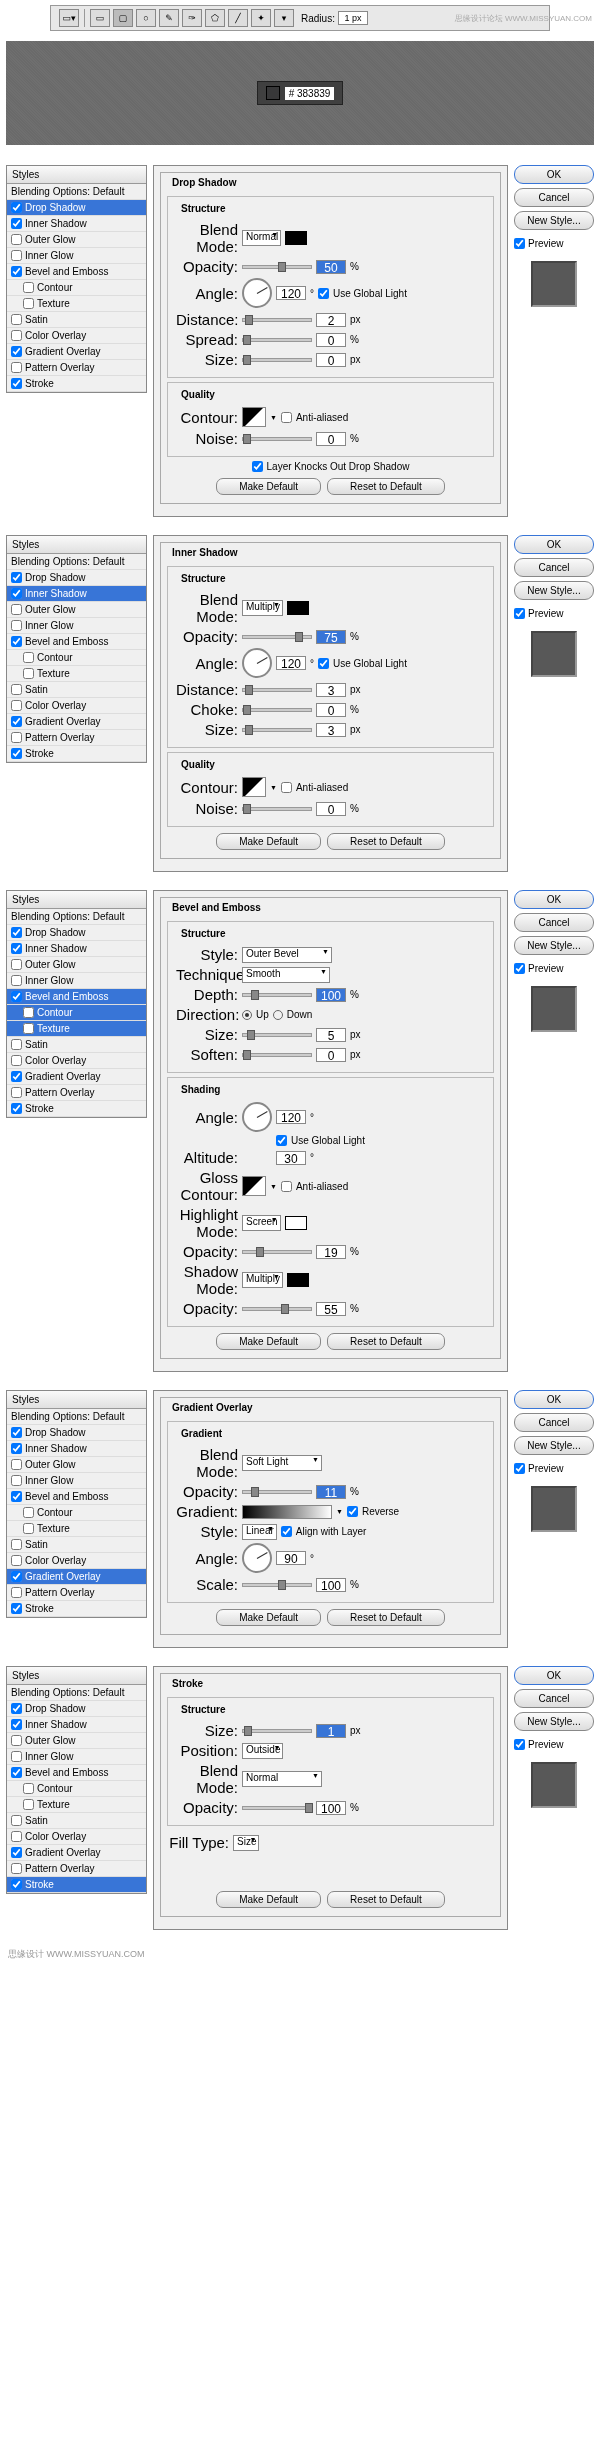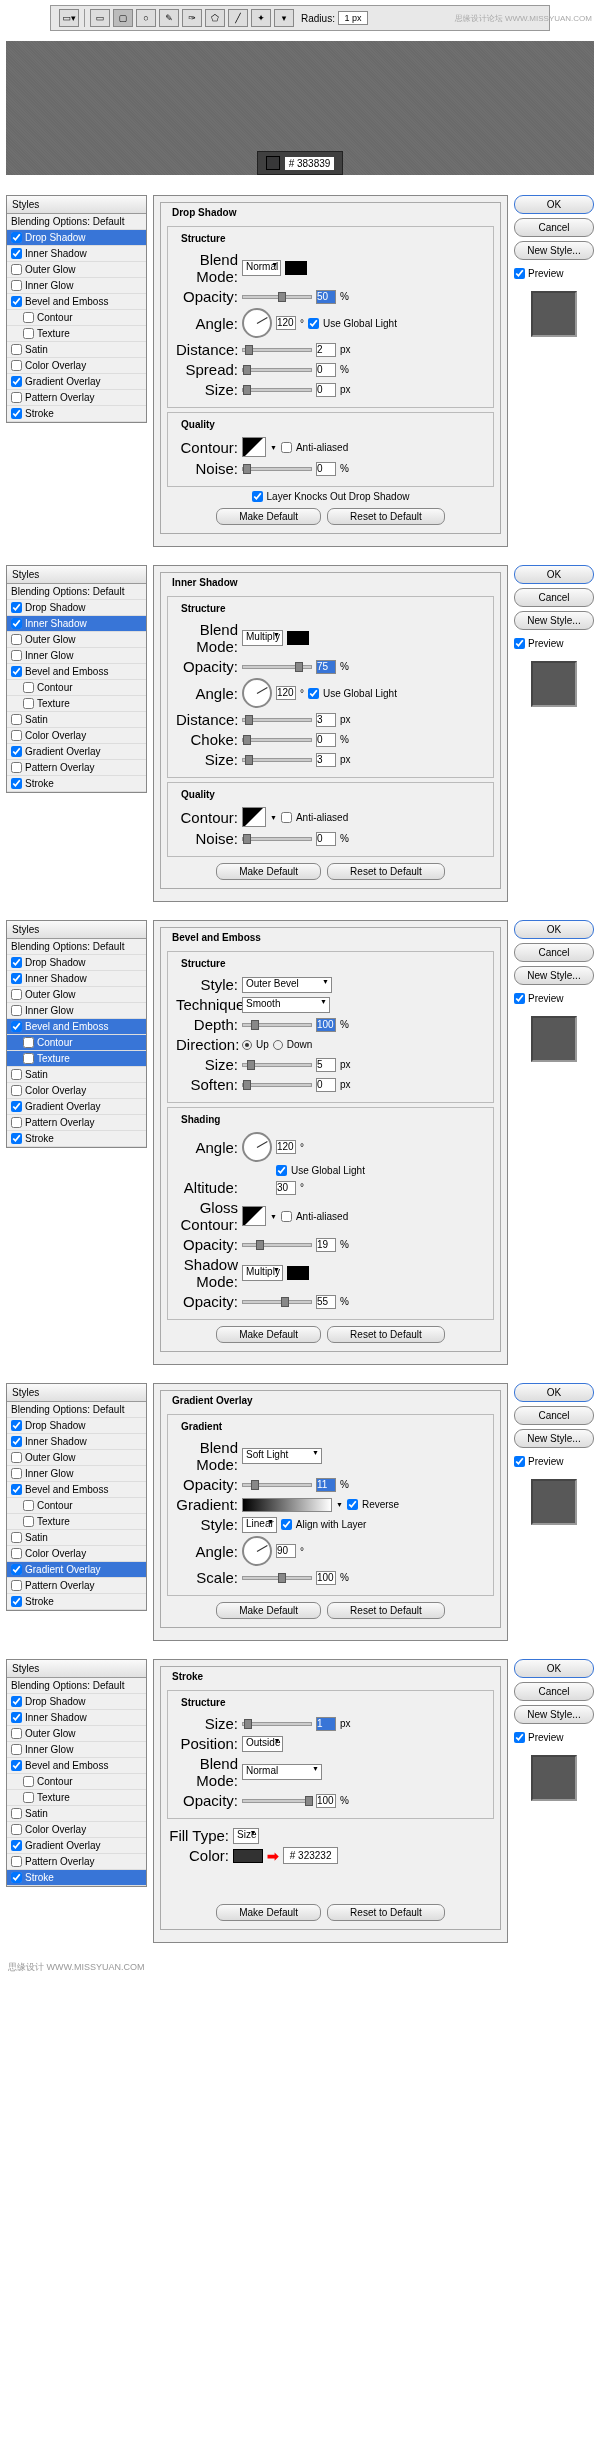--- a/index.html
+++ b/index.html
@@ -3,21 +3,21 @@
 <meta charset="utf-8">
 <style>
 *{box-sizing:border-box;margin:0;padding:0;font-family:Tahoma,Arial,sans-serif;font-size:10px}
 body{background:#fff;width:600px}
 .toolbar{background:#e8e8e8;border:1px solid #999;height:26px;display:flex;align-items:center;gap:3px;padding:0 8px;margin:5px 50px}
 .tool-btn{width:20px;height:18px;border:1px solid #888;background:#ddd;display:inline-flex;align-items:center;justify-content:center;font-size:9px}
 .tool-sep{width:1px;height:18px;background:#999;margin:0 2px}
 .radius-label{font-size:10px;margin-left:4px}
 .radius-input{width:30px;height:14px;border:1px solid #888;font-size:9px;text-align:center}
 .watermark{position:absolute;right:8px;font-size:8px;color:#aaa}
-.texture-area{background:#6b6b6b;background-image:repeating-linear-gradient(45deg,#6a6a6a 0 1px,#6f6f6f 1px 2px);height:134px;margin:10px 6px 20px;position:relative;display:flex;align-items:flex-end;justify-content:center}
+.texture-area{background:#6b6b6b;background-image:repeating-linear-gradient(45deg,#6a6a6a 0 1px,#6f6f6f 1px 2px);height:104px;margin:10px 6px 20px;position:relative;display:flex;align-items:center;justify-content:center}
 .hex-badge{background:#404040;border:1px solid #222;padding:4px 8px;display:flex;align-items:center;gap:5px}
 .hex-swatch{width:14px;height:14px;background:#383839;border:1px solid #000}
 .hex-text{background:#fff;padding:1px 4px;font-size:10px}
 .dialog{display:flex;gap:6px;margin:8px 6px 18px;align-items:flex-start}
 .styles-panel{width:141px;border:1px solid #888;background:#f0f0f0}
 .styles-header{background:linear-gradient(#fafafa,#e0e0e0);border-bottom:1px solid #999;padding:3px 5px;font-size:10px}
 .style-item{padding:2px 4px;font-size:10px;display:flex;align-items:center;gap:3px;border-bottom:1px solid #ddd}
 .style-item.sel{background:#3875d7;color:#fff}
 .style-item.sub{padding-left:16px}
 .style-item input{width:11px;height:11px}
@@ -26,21 +26,21 @@
 .fieldset>.legend{font-size:10px;font-weight:bold;margin:-10px 0 4px 2px;background:#f0f0f0;display:inline-block;padding:0 3px}
 .sub-fieldset{border:1px solid #bbb;margin:4px 0;padding:6px 8px}
 .sub-legend{font-size:10px;font-weight:bold;margin:-12px 0 4px 2px;background:#f0f0f0;display:inline-block;padding:0 3px}
 .row{display:flex;align-items:center;gap:4px;margin:3px 0;font-size:10px}
 .row-label{width:62px;text-align:right;font-size:15px}
 .select{border:1px solid #888;background:#fff;height:16px;font-size:10px;padding:0 2px 0 3px;position:relative}
 .select::after{content:"▼";position:absolute;right:2px;font-size:7px}
 .swatch{width:22px;height:14px;border:1px solid #000}
 .slider{height:4px;background:#ccc;border:1px solid #999;width:70px;position:relative}
 .slider-thumb{width:8px;height:10px;background:#888;border:1px solid #555;position:absolute;top:-4px}
-.num-input{width:20px;height:14px;border:1px solid #888;background:#fff;text-align:left;font-size:10px}
+.num-input{width:30px;height:14px;border:1px solid #888;background:#fff;text-align:center;font-size:12px}
 .num-input.hl{background:#3875d7;color:#fff}
 .unit{font-size:10px}
 .angle-dial{width:30px;height:30px;border:2px solid #888;border-radius:50%;background:#fff;position:relative}
 .angle-dial::after{content:"";position:absolute;width:12px;height:1px;background:#333;top:50%;left:50%;transform-origin:left;transform:rotate(-30deg)}
 .chk{width:11px;height:11px}
 .contour-sw{width:24px;height:20px;border:1px solid #888;background:linear-gradient(135deg,#000 49%,#fff 51%)}
 .btn-row{display:flex;gap:6px;justify-content:center;margin-top:6px}
 .btn{border:1px solid #888;background:linear-gradient(#fafafa,#ddd);padding:2px 22px;font-size:10px;border-radius:7px}
 .right-panel{width:80px;display:flex;flex-direction:column;gap:4px}
 .rbtn{border:1px solid #888;background:linear-gradient(#fafafa,#ddd);padding:3px 0;text-align:center;font-size:10px;border-radius:9px;width:100%}
@@ -480,20 +480,25 @@
             <span class="unit">°</span>
           </div>
 <div class="row">
             <span class="row-label">Gloss Contour:</span>
             <span class="contour-sw"></span>
             <span style="font-size:7px">▼</span>
             <input type="checkbox" class="chk" style="">
             <span>Anti-aliased</span>
           </div>
 <div class="row">
+            <span class="row-label">Highlight Mode:</span>
+            <span class="select">Screen</span>
+            <span class="swatch" style="background:#fff"></span>
+          </div>
+<div class="row">
             <span class="row-label">Opacity:</span>
             <span class="slider">
               <span class="slider-thumb" style="left:13px"></span>
             </span>
             <span class="num-input">19</span>
             <span class="unit">%</span>
           </div>
 <div class="row">
             <span class="row-label">Shadow Mode:</span>
             <span class="select">Multiply</span>
@@ -722,26 +727,20 @@
               <span class="slider-thumb" style="left:62px"></span>
             </span>
             <span class="num-input">100</span>
             <span class="unit">%</span>
           </div>
 </div>
 <div class="row" style="margin-top:8px">
           <span class="row-label">Fill Type:</span>
           <span class="select">Size</span>
         </div>
-<div class="row">
-          <span class="row-label">Color:</span>
-          <span class="swatch" style="background:#323232;width:30px"></span>
-          <span class="arrow-red">➡</span>
-          <span style="background:#fff;border:1px solid #888;padding:2px 6px"># <span>323232</span></span>
-        </div>
 <div class="btn-row" style="margin-top:40px">
           <span class="btn">Make Default</span>
           <span class="btn">Reset to Default</span>
         </div>
 </div>
 </div>
 <div class="right-panel">
 <span class="rbtn blue">OK</span>
 <span class="rbtn">Cancel</span>
 <span class="rbtn">New Style...</span>

